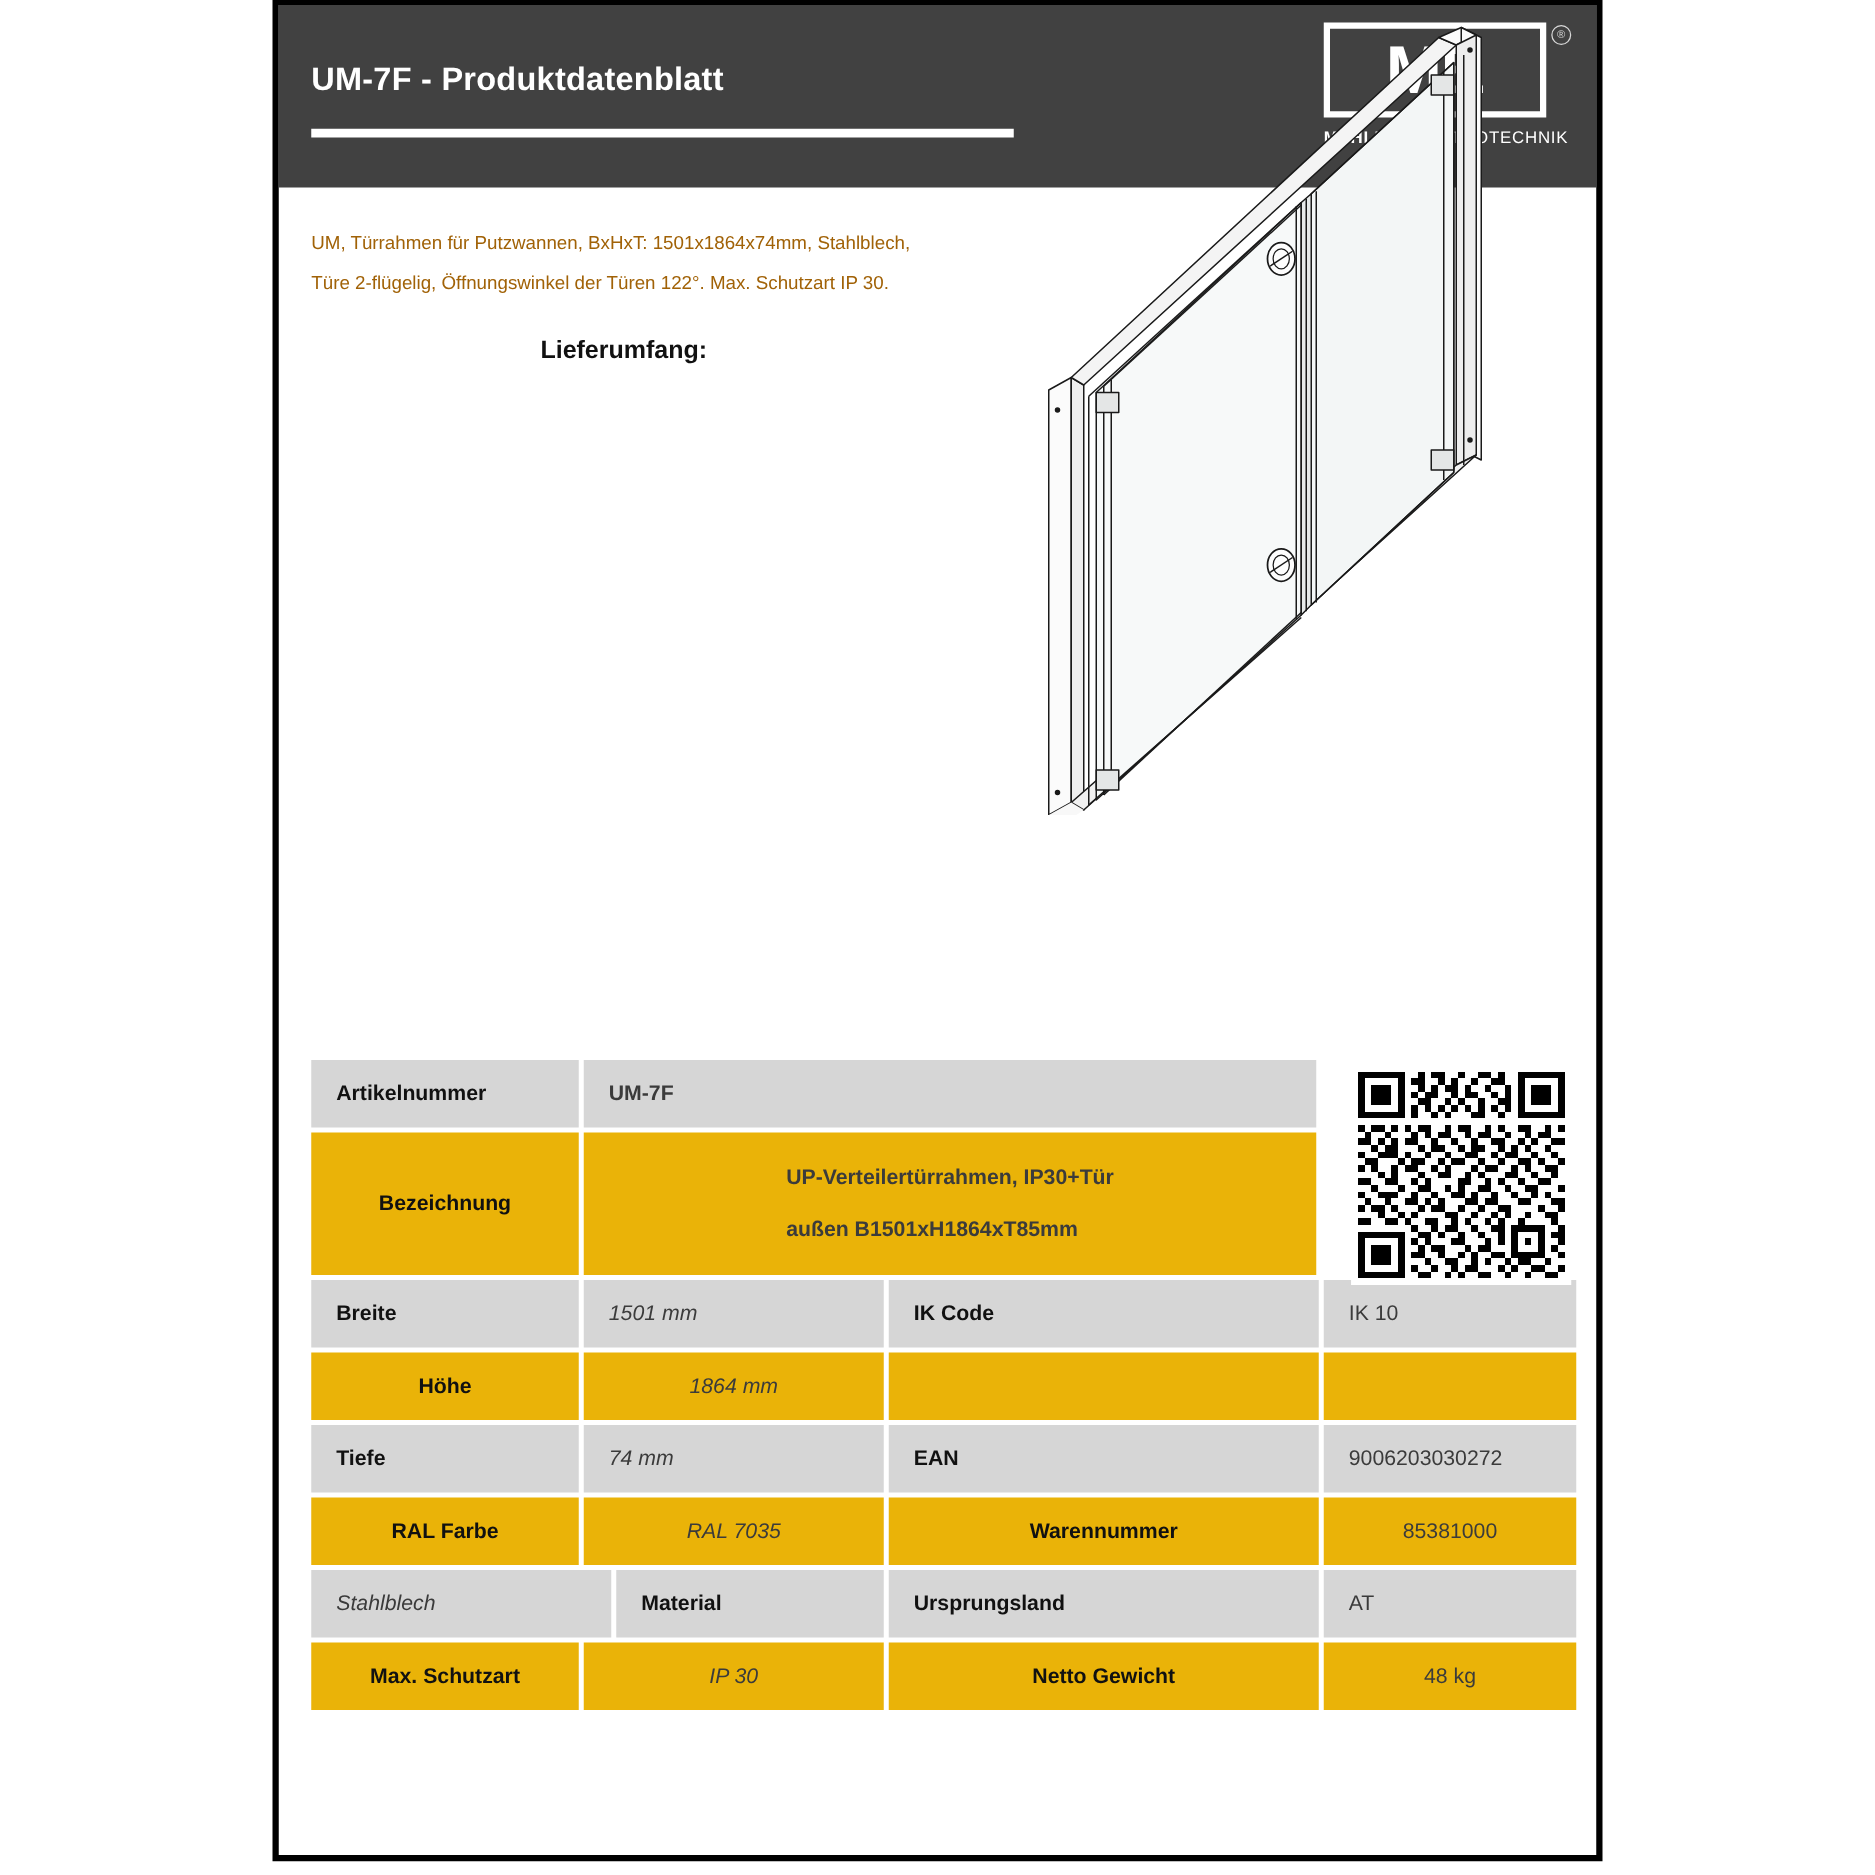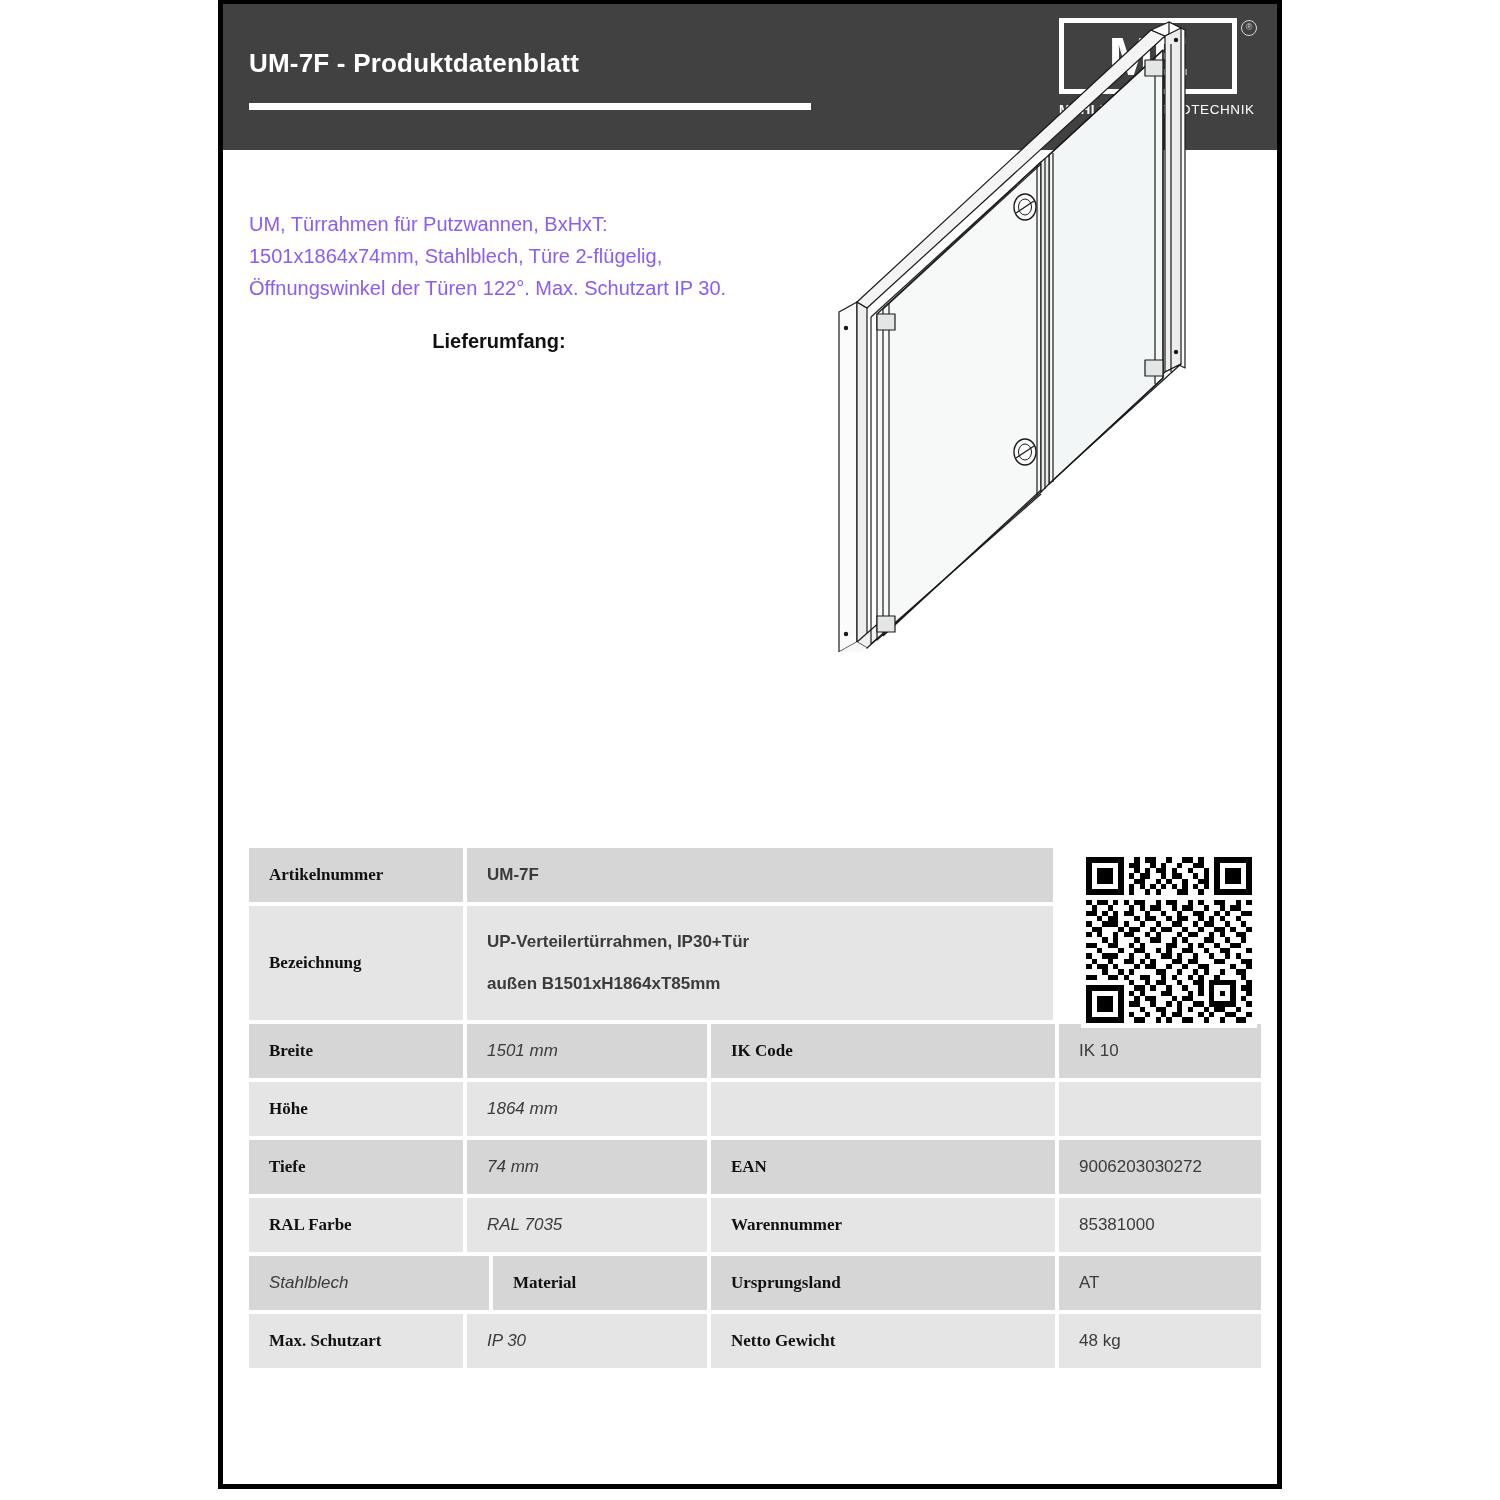--- a/index.html
+++ b/index.html
@@ -119,24 +119,23 @@
   #logo-sub span { font-weight: normal; }
 
   
   #desc {
     position: absolute;
     left: 26px;
     top: 175px;
     width: 500px;
   }
   #desc-text {
-    font-size: 20px;
+    font-size: 15px;
     line-height: 32px;
-    color: #8b5cf6;
-    margin-top: 29px;
+    color: #a16207;
   }
   #lieferumfang-title {
     margin-top: 26px;
     font-size: 20px;
     font-weight: bold;
     color: #111111;
     text-align: center;
   }
   #bullets {
     list-style: none;
@@ -186,22 +185,22 @@
   }
   .cell {
     display: flex;
     align-items: center;
     box-sizing: border-box;
     padding: 0 20px;
     min-height: 54px;
     font-size: 17px;
   }
   .cell.shaded { background: #d6d6d6; }
-  .cell.plain  { background: #e5e5e5; }
-  .cell.label  { font-weight: bold; color: #111111; font-family: Liberation Serif, serif; }
+  .cell.plain  { background: #eab308; justify-content: center; }
+  .cell.label  { font-weight: bold; color: #111111; }
   .cell.value  { color: #3b3b3b; }
 
   .c-label { width: 214px; flex: 0 0 214px; margin-right: 4px; }
   .c-value-wide { width: 586px; flex: 0 0 586px; font-weight: bold; }
   .c-value { width: 240px; flex: 0 0 240px; margin-right: 4px; font-style: italic; }
   .c-label2 { width: 344px; flex: 0 0 344px; margin-right: 4px; }
   .c-value2 { width: 202px; flex: 0 0 202px; }
 
   .row.tall .cell { min-height: 114px; }
   .bez-lines { display: flex; flex-direction: column; gap: 22px; }

